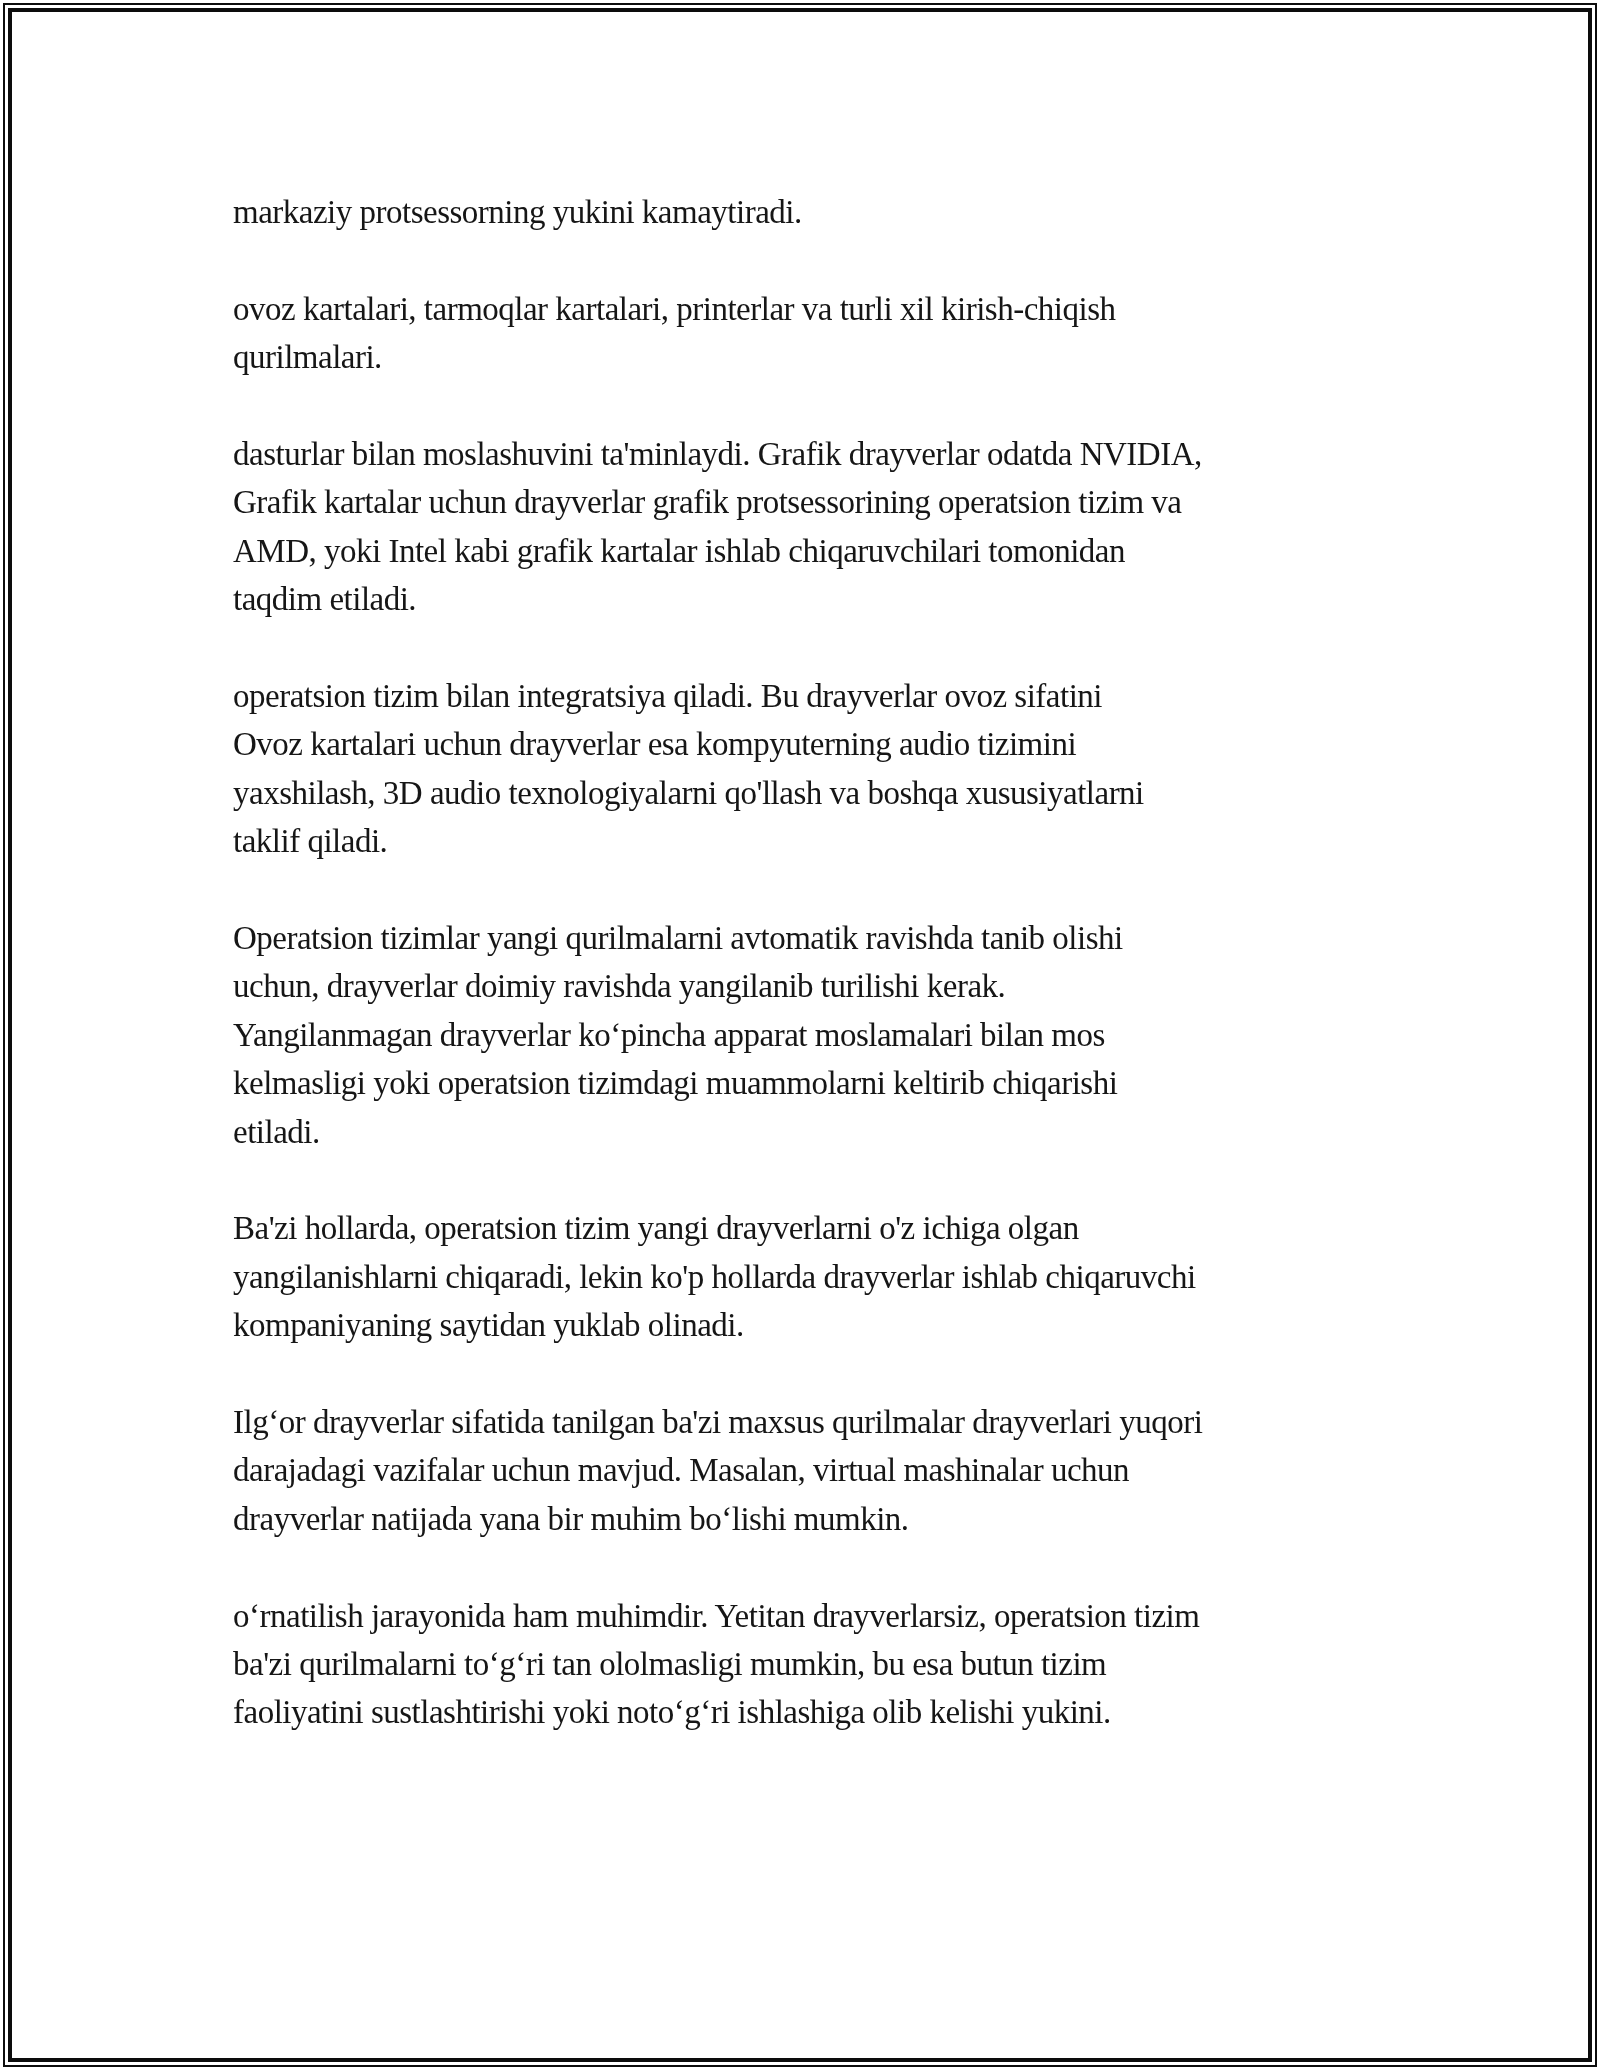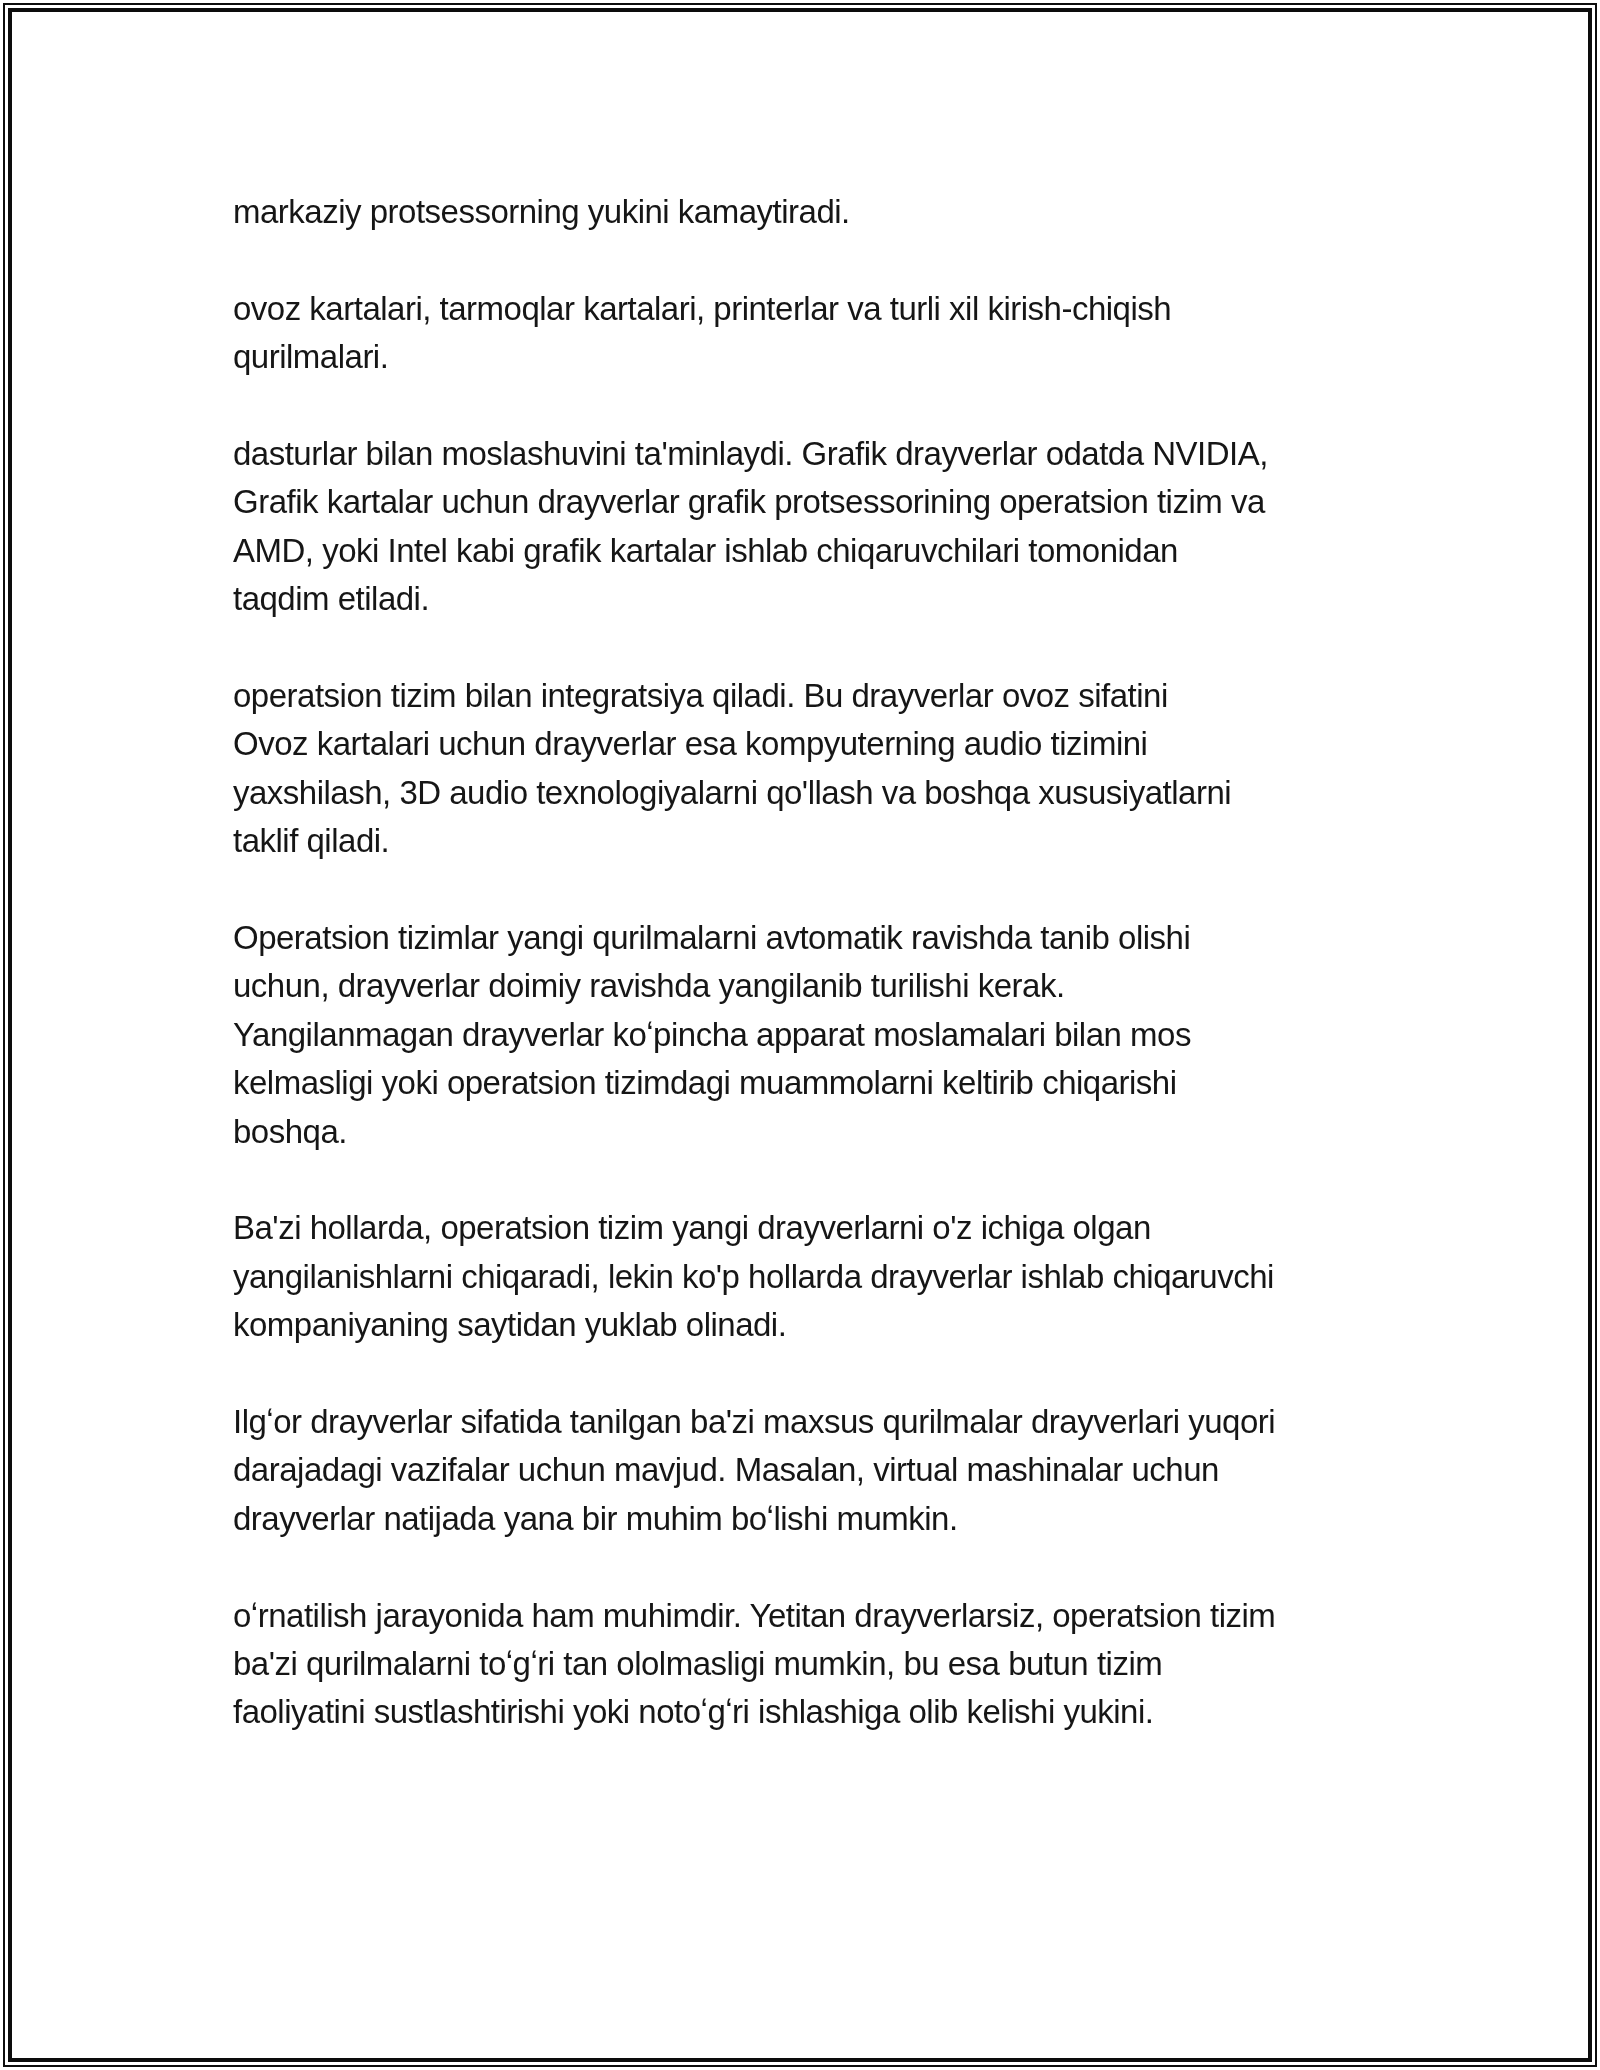--- a/index.html
+++ b/index.html
@@ -34,21 +34,21 @@
   .content {
     position: absolute;
     left: 221px;
     top: 176px;
   }
   .para {
     margin: 0 0 48.4px 0;
     padding: 0;
   }
   .line {
-    font-family: Liberation Sans, sans-serif;
+    font-family: Liberation Serif, serif;
     font-size: 33px;
     line-height: 48.4px;
     letter-spacing: -0.5px;
     color: var(--text-color, #161616);
     white-space: pre;
   }
 </style>
 </head>
 <body>
 
@@ -78,21 +78,21 @@
           <div class="line">Ovoz kartalari uchun drayverlar esa kompyuterning audio tizimini</div>
           <div class="line">yaxshilash, 3D audio texnologiyalarni qo'llash va boshqa xususiyatlarni</div>
           <div class="line">taklif qiladi.</div>
         </section>
 
         <section class="para">
           <div class="line">Operatsion tizimlar yangi qurilmalarni avtomatik ravishda tanib olishi</div>
           <div class="line">uchun, drayverlar doimiy ravishda yangilanib turilishi kerak.</div>
           <div class="line">Yangilanmagan drayverlar koʻpincha apparat moslamalari bilan mos</div>
           <div class="line">kelmasligi yoki operatsion tizimdagi muammolarni keltirib chiqarishi</div>
-          <div class="line">boshqa.</div>
+          <div class="line">etiladi.</div>
         </section>
 
         <section class="para">
           <div class="line">Ba'zi hollarda, operatsion tizim yangi drayverlarni o'z ichiga olgan</div>
           <div class="line">yangilanishlarni chiqaradi, lekin ko'p hollarda drayverlar ishlab chiqaruvchi</div>
           <div class="line">kompaniyaning saytidan yuklab olinadi.</div>
         </section>
 
         <section class="para">
           <div class="line">Ilgʻor drayverlar sifatida tanilgan ba'zi maxsus qurilmalar drayverlari yuqori</div>

